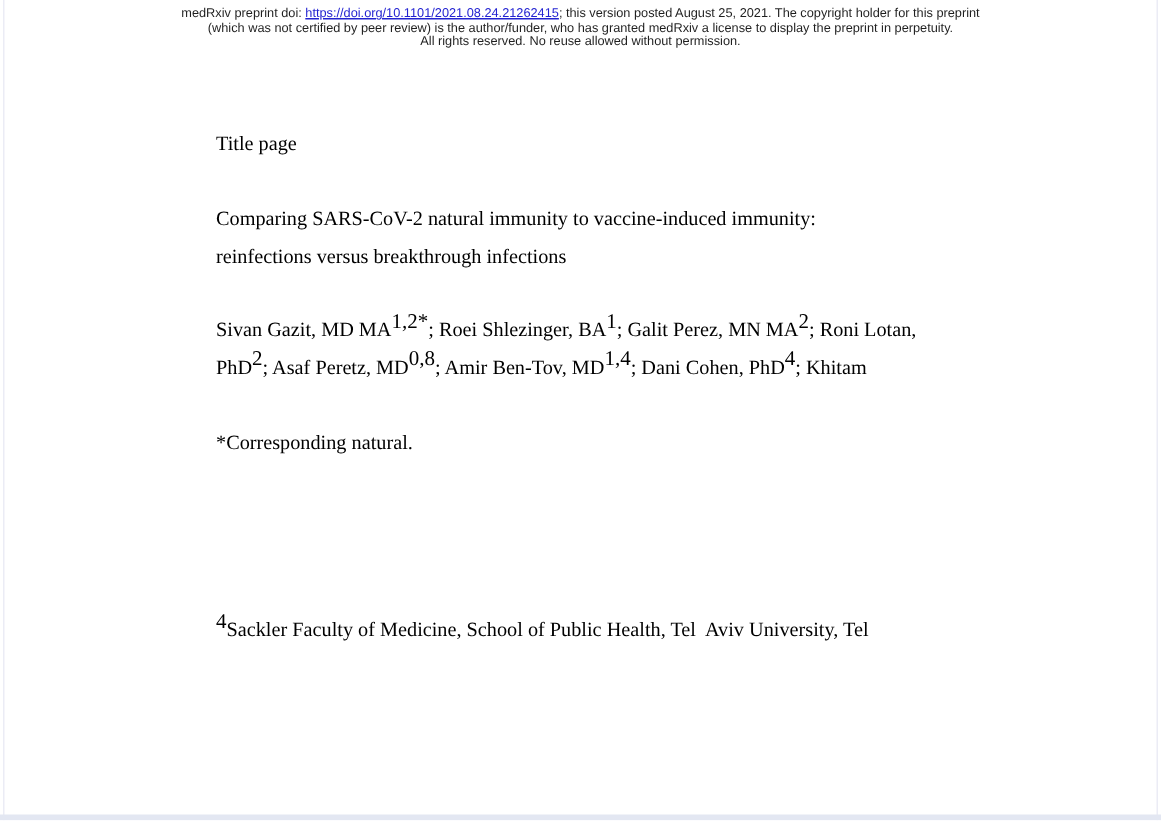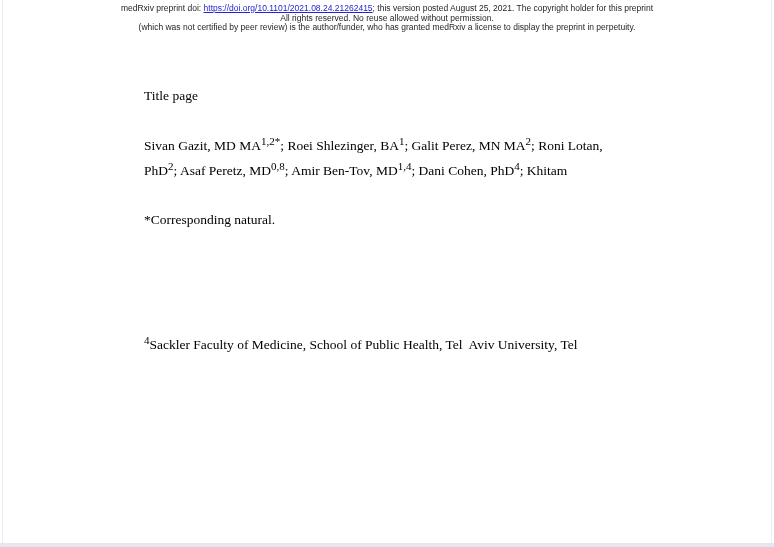--- a/index.html
+++ b/index.html
@@ -14,37 +14,41 @@
   .header{
     position:absolute;top:4px;left:0;right:0;text-align:center;
     font-size:8.5px;line-height:9.5px;color:#1f1f1f;letter-spacing:0;
   }
   .header a{color:#2323d1;text-decoration:underline;cursor:pointer;}
   .doc{
     position:absolute;left:144px;top:84px;width:492px;
     font-family:"Liberation Serif",serif;font-size:13.5px;color:#000;
   }
   .line{height:24.9px;line-height:24.9px;white-space:pre;}
-  .line sup{font-size:11px;line-height:0;}
+  .line sup{font-size:14px;line-height:0;}
   .bold .line, .bold{font-weight:normal;}
   .block-gap{margin-top:24.9px;}
 </style>
 </head>
 <body>
 
 <div class="screen">
 
   <div class="header">
     <div><span>medRxiv preprint doi: </span><a>https://doi.org/10.1101/2021.08.24.21262415</a><span>; this version posted August 25, 2021. The copyright holder for this preprint</span></div>
+    <div>(which was not certified by peer review) is the author/funder, who has granted medRxiv a license to display the preprint in perpetuity.</div>
     <div>All rights reserved. No reuse allowed without permission.</div>
-    <div>(which was not certified by peer review) is the author/funder, who has granted medRxiv a license to display the preprint in perpetuity.</div>
   </div>
 
   <div class="doc">
     <div class="line bold">Title page</div>
+    <div class="bold block-gap">
+        <div class="line">Comparing SARS-CoV-2 natural immunity to vaccine-induced immunity:</div>
+        <div class="line">reinfections versus breakthrough infections</div>
+      </div>
     <div class="block-gap">
         <div class="line">Sivan Gazit, MD MA<sup>1,2*</sup>; Roei Shlezinger, BA<sup>1</sup>; Galit Perez, MN MA<sup>2</sup>; Roni Lotan,</div>
         <div class="line">PhD<sup>2</sup>; Asaf Peretz, MD<sup>0,8</sup>; Amir Ben-Tov, MD<sup>1,4</sup>; Dani Cohen, PhD<sup>4</sup>; Khitam</div>
       </div>
     <div class="line block-gap">*Corresponding natural.</div>
     <div class="block-gap">
       <div>
           <div class="line"></div>
         </div>
       <div>

